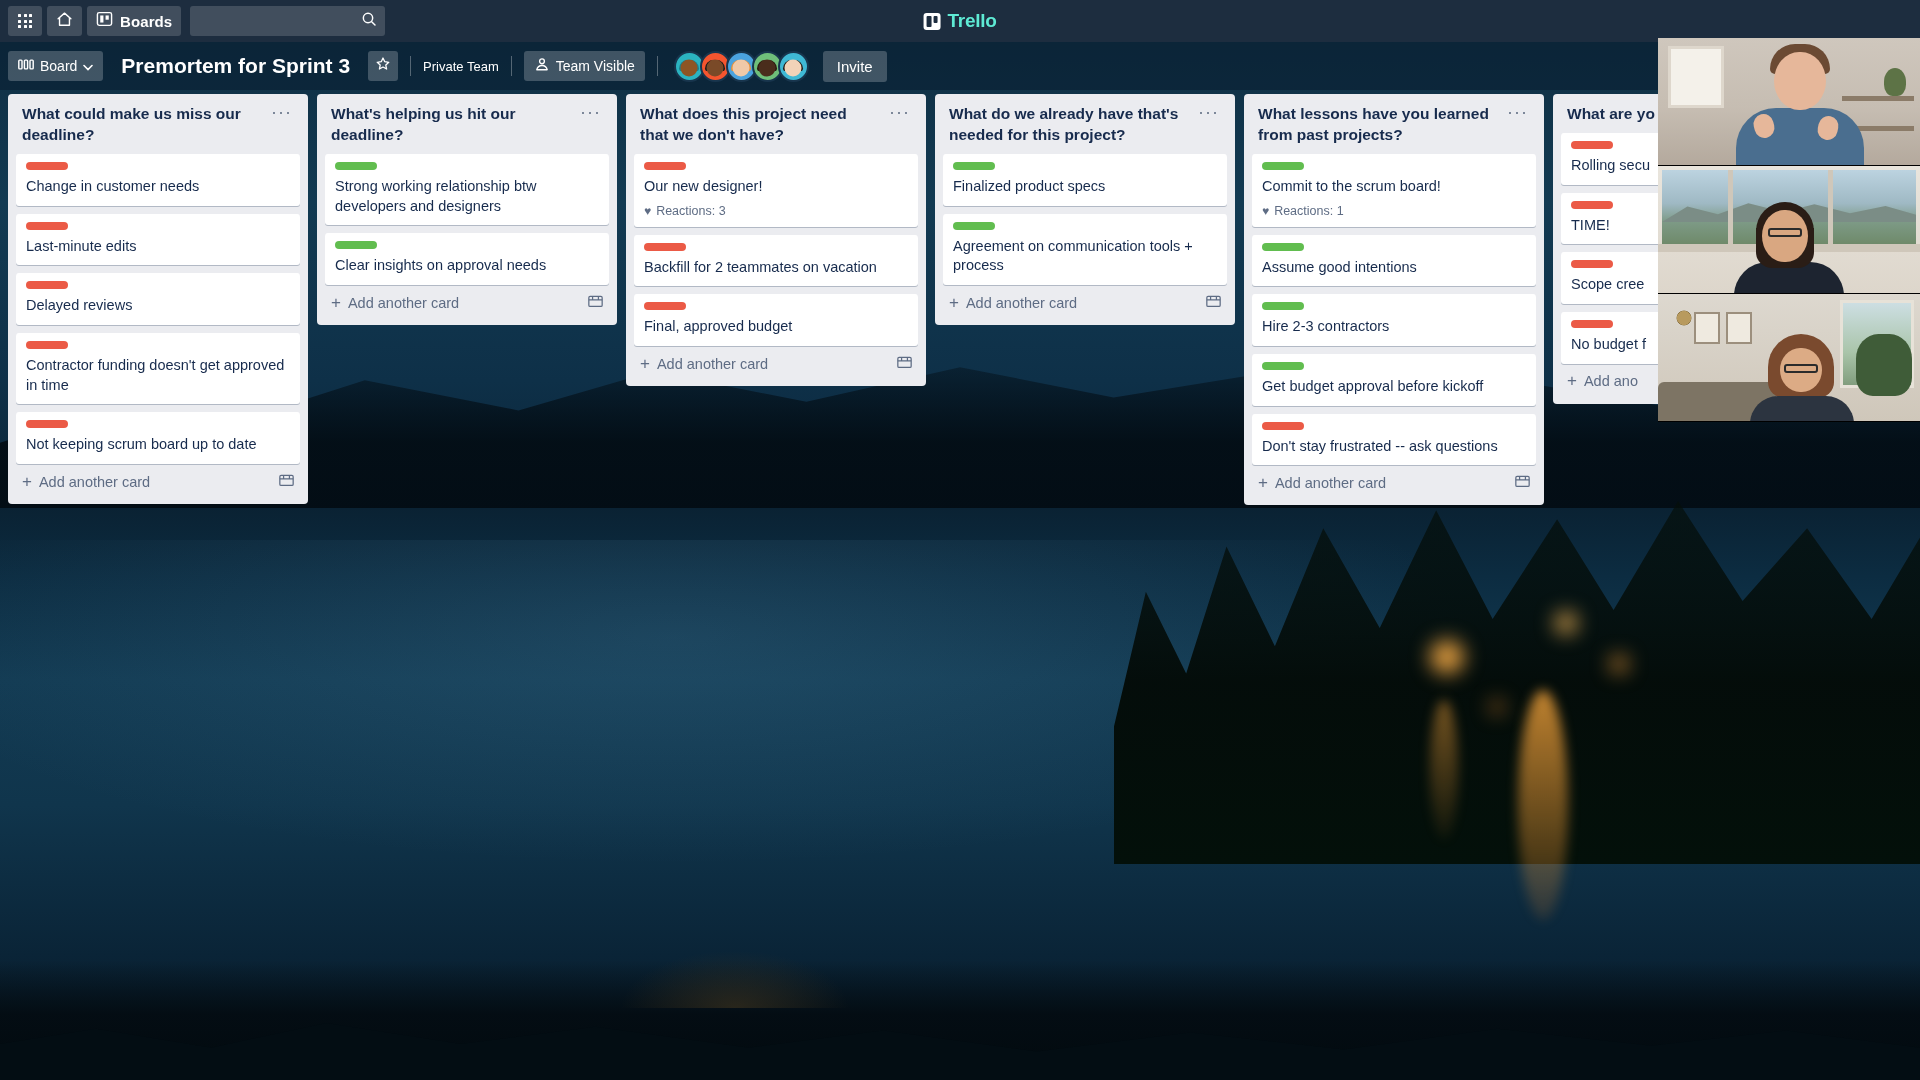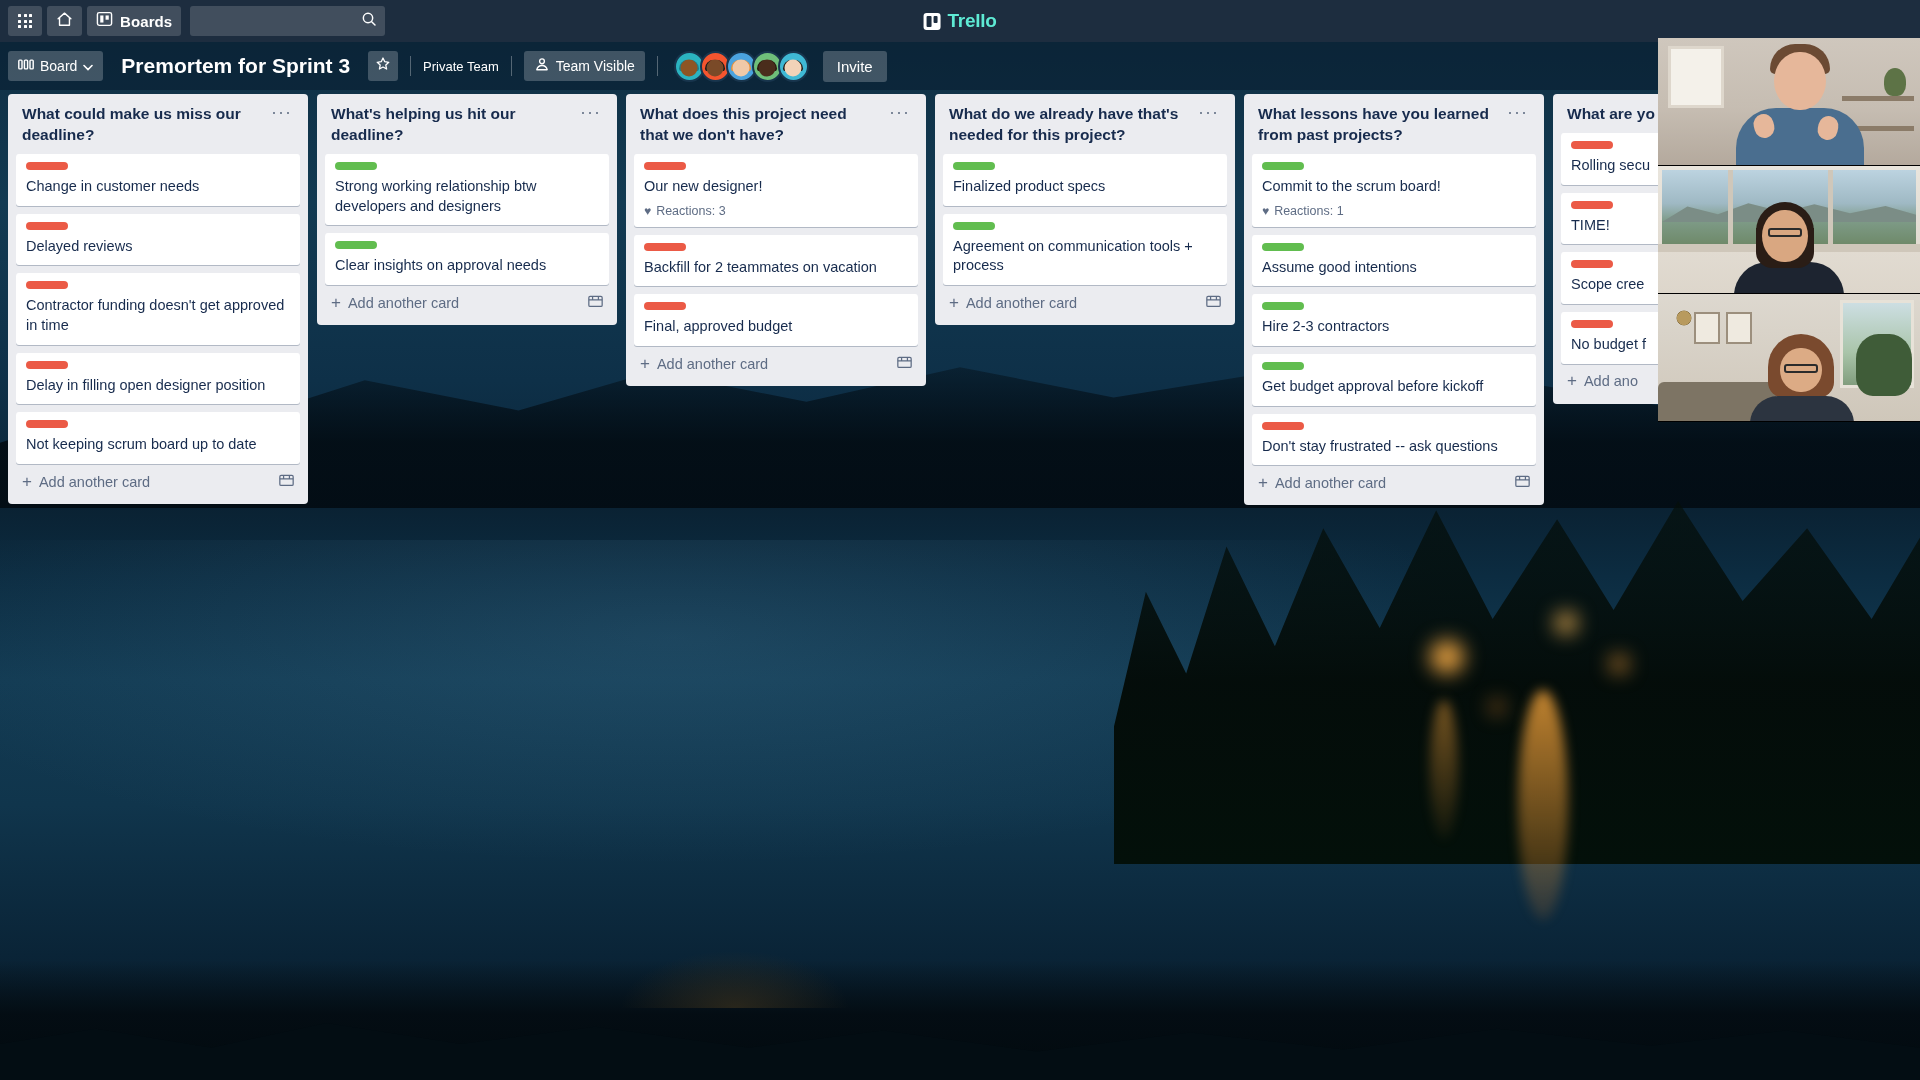--- a/index.html
+++ b/index.html
@@ -290,29 +290,29 @@
           <div class="list-title">What could make us miss our deadline?</div>
           <div class="list-menu">···</div>
         </div>
         <div class="cards">
           <div class="card">
             <span class="label red"></span>
             <div class="card-title">Change in customer needs</div>
           </div>
           <div class="card">
             <span class="label red"></span>
+            <div class="card-title">Last-minute edits</div>
+          </div>
+          <div class="card">
+            <span class="label red"></span>
             <div class="card-title">Delayed reviews</div>
           </div>
           <div class="card">
             <span class="label red"></span>
             <div class="card-title">Contractor funding doesn't get approved in time</div>
-          </div>
-          <div class="card">
-            <span class="label red"></span>
-            <div class="card-title">Delay in filling open designer position</div>
           </div>
           <div class="card">
             <span class="label red"></span>
             <div class="card-title">Not keeping scrum board up to date</div>
           </div>
         </div>
         <div class="add-card">
           <div class="add-left">
             <span class="plus">+</span>
             <span>Add another card</span>

